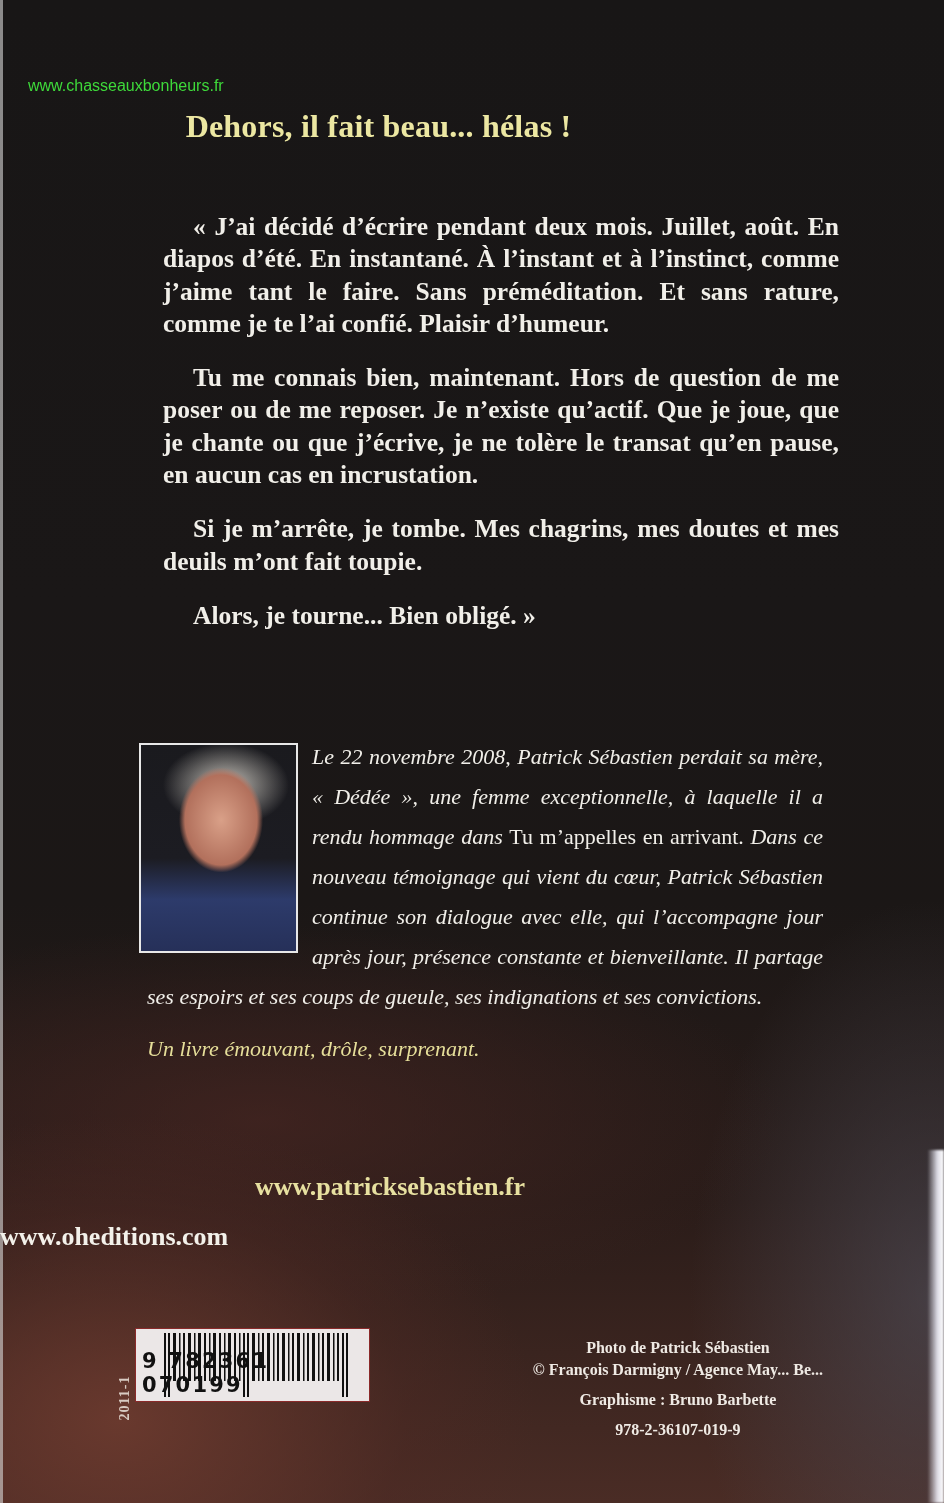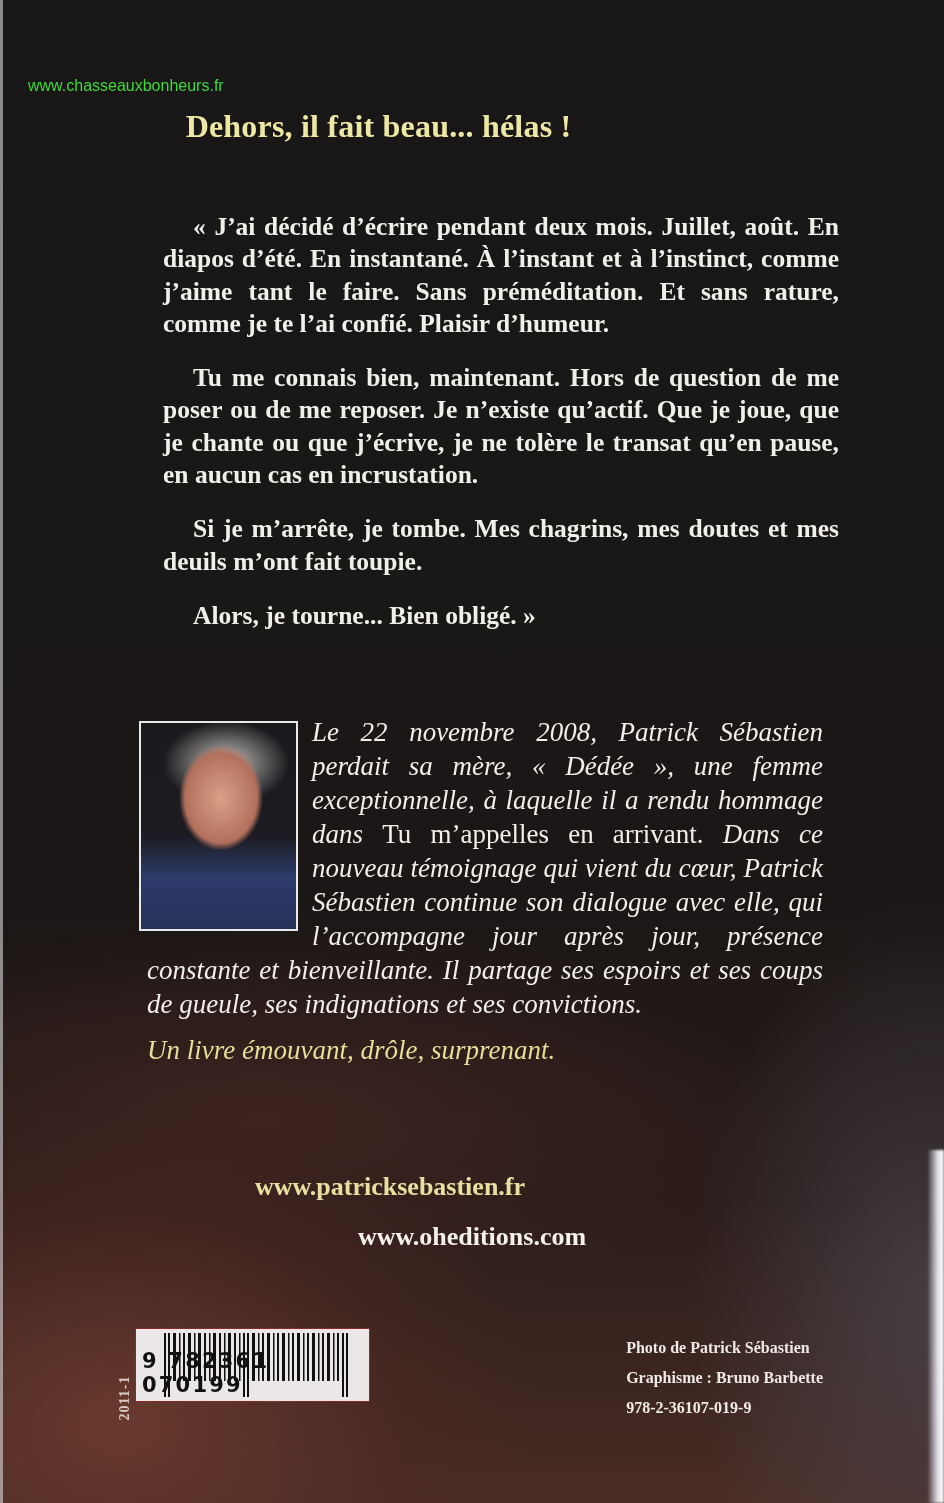--- a/index.html
+++ b/index.html
@@ -30,60 +30,60 @@
     position:absolute; left:0; width:757px; top:108px; text-align:center;
     font-size:32px; font-weight:bold; color:#ece7a2; letter-spacing:0.2px;
   }
   .quote {
     position:absolute; left:163px; width:676px; top:211px;
     color:#f1efe9; font-size:25.5px; line-height:32.3px; font-weight:bold;
     text-align:justify;
   }
   .quote p { margin:0 0 22px 0; text-indent:30px; }
   .bio {
-    position:absolute; left:147px; width:676px; top:715px;
-    color:#f1efe9; font-size:27px; line-height:34px; font-style:italic;
+    position:absolute; left:147px; width:676px; top:737px;
+    color:#f1efe9; font-size:22px; line-height:40px; font-style:italic;
   }
   .photo {
     float:left; width:159px; height:210px; margin:6px 14px 2px -8px;
     border:2px solid #e8e8e8; box-sizing:border-box;
     background:
       radial-gradient(ellipse 60px 75px at 80px 75px, #d9a088, #b2705c 60%, transparent 70%),
       radial-gradient(ellipse 90px 60px at 85px 40px, #c8c4bc, transparent 70%),
       linear-gradient(180deg, #1a1a1e 0%, #1c1c22 55%, #2d3b6b 75%, #263059 100%);
   }
   .bio-text { text-align:justify; }
   .bio-upright { font-style:normal; }
   .tagline { display:block; color:#e6df9a; margin-top:12px; }
   .url1 {
     position:absolute; left:0; width:780px; top:1172px; text-align:center;
     font-size:26px; font-weight:bold; color:#e7e0a0;
   }
   .url2 {
-    position:absolute; left:0; width:944px; top:1222px; text-align:center;
+    position:absolute; left:0; width:944px; top:1222px; text-align:left;
     font-size:26px; font-weight:bold; color:#f3f1ea;
   }
   .price {
     position:absolute; left:154px; top:1330px; font-size:21px; font-weight:bold; color:#efe6dd;
   }
   .edition-code {
     position:absolute; left:103px; top:1390px; font-size:14px; color:#d8cbc2; font-weight:bold;
     transform:rotate(-90deg); transform-origin:center; letter-spacing:1px;
   }
   .barcode {
     position:absolute; left:135px; top:1328px; width:235px; height:74px;
     background:#ebe7e7; border:1px solid #8a2a2a; box-sizing:border-box;font-weight:bold;
   }
   .barcode svg { position:absolute; left:0; top:0; }
   .barcode-number {
     position:absolute; left:6px; bottom:4px; font-family:"DejaVu Sans", sans-serif;
     font-size:21px; color:#111; letter-spacing:2.2px;
   }
   .credits {
-    position:absolute; right:121px; top:1337px; text-align:left;
+    position:absolute; right:121px; top:1337px; text-align:center;
     font-size:16px; font-weight:bold; color:#efeae4; line-height:22px;
   }
   .credits .gap { height:8px; }
 </style>
 </head>
 <body>
 
 <div class="cover">
   <div class="left-border"></div>
   <div class="edge-highlight"></div>
@@ -154,18 +154,19 @@
           <rect x="201" y="4" width="2" height="48"></rect>
         <rect x="206" y="4" width="2" height="64"></rect>
           <rect x="210" y="4" width="2" height="64"></rect>
       </g>
     </svg>
     <div class="barcode-number">9 782361 070199</div>
   </div>
 
   <div class="credits">
     <div>Photo de Patrick Sébastien</div>
+    <div>© François Darmigny / Agence May... Be...</div>
     <div class="gap"></div>
     <div>Graphisme : Bruno Barbette</div>
     <div class="gap"></div>
     <div>978-2-36107-019-9</div>
   </div>
 </div>
 
 </body></html>

